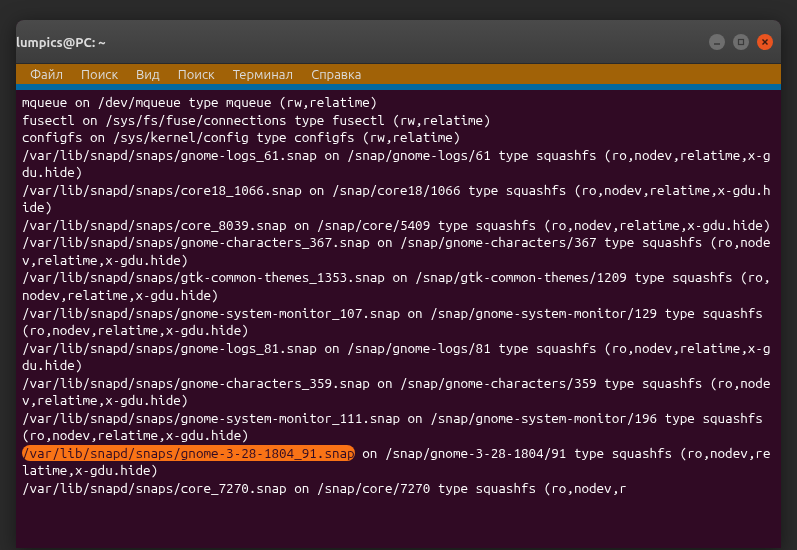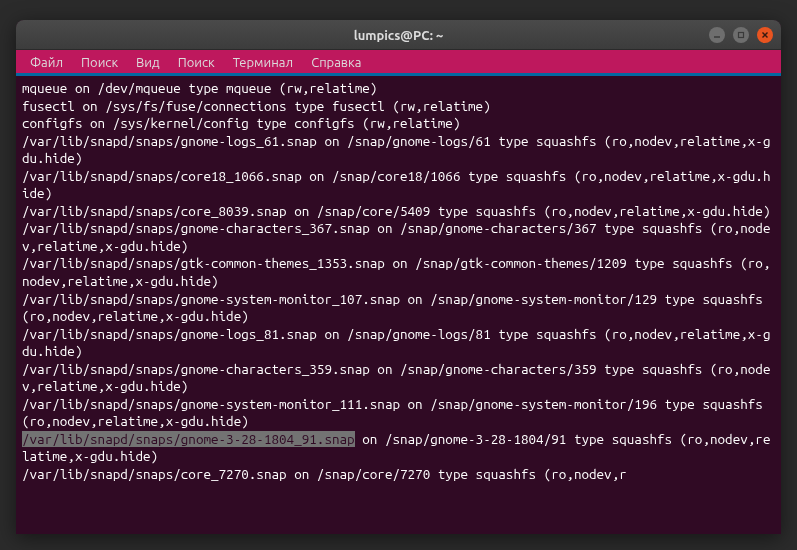--- a/index.html
+++ b/index.html
@@ -13,24 +13,24 @@
     }
     .window {
       width: 765px;
       background: #300a24;
       border-radius: 8px 8px 0 0;
       overflow: hidden;
       box-shadow: 0 4px 20px rgba(0,0,0,0.5);
     }
     .titlebar {
       background: linear-gradient(to bottom, #4a4a4a, #3c3c3c);
-      height: 30px;
+      height: 44px;
       display: flex;
       align-items: center;
-      justify-content: center;
+      justify-content: flex-start;
       position: relative;
       border-bottom: 1px solid #2a2a2a;
     }
     .title {
       color: #dcdcdc;
       font-size: 13px;
       font-weight: bold;
     }
     .window-controls {
       position: absolute;
@@ -48,48 +48,49 @@
       align-items: center;
       justify-content: center;
       font-size: 10px;
       cursor: pointer;
     }
     .ctrl-min { background: #6e6e6e; }
     .ctrl-max { background: #6e6e6e; }
     .ctrl-close { background: #e95420; }
     .ctrl svg { width: 8px; height: 8px; }
     .menubar {
-      background: #be185d;
+      background: #a16207;
       height: 26px;
       display: flex;
       align-items: center;
       padding: 0 6px;
       gap: 2px;
-      border-bottom: 3px solid #0369a1;
+      border-bottom: 6px solid #0369a1;
     }
     .menu-item {
       color: #dcdcdc;
       font-size: 13px;
       padding: 3px 8px;
       cursor: pointer;
     }
     .terminal {
       padding: 4px 6px 2px 6px;
       font-family: 'Ubuntu Mono', 'DejaVu Sans Mono', monospace;
       font-size: 13.5px;
       line-height: 1.3;
       color: #ffffff;
       white-space: pre-wrap;
       word-break: break-all;
       height: 458px;
       overflow: hidden;
     }
     .highlight {
-      background: #737373;
+      background: #f97316;
       color: #300a24;
+      border-radius: 8px;
     }
   </style>
 </head>
 <body>
 
 <div class="window">
   <div class="titlebar">
     <span class="title">lumpics@PC: ~</span>
     <div class="window-controls">
       <div class="ctrl ctrl-min">

